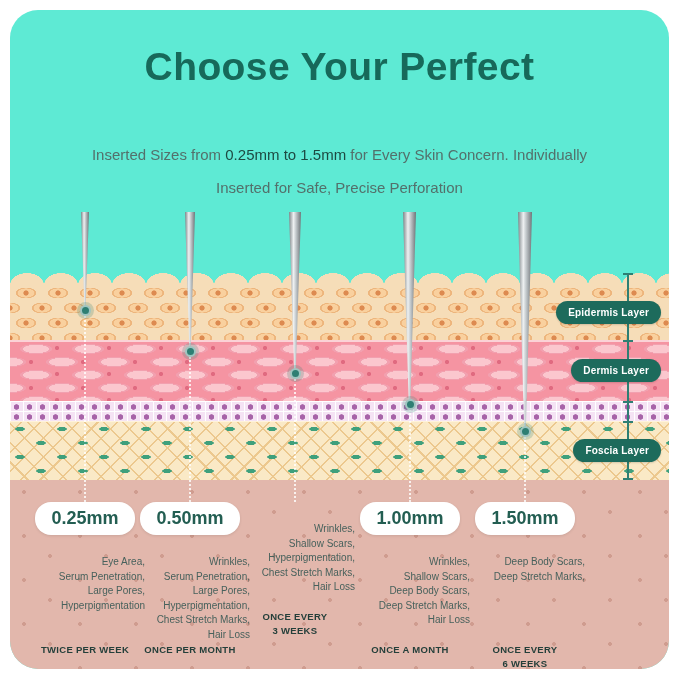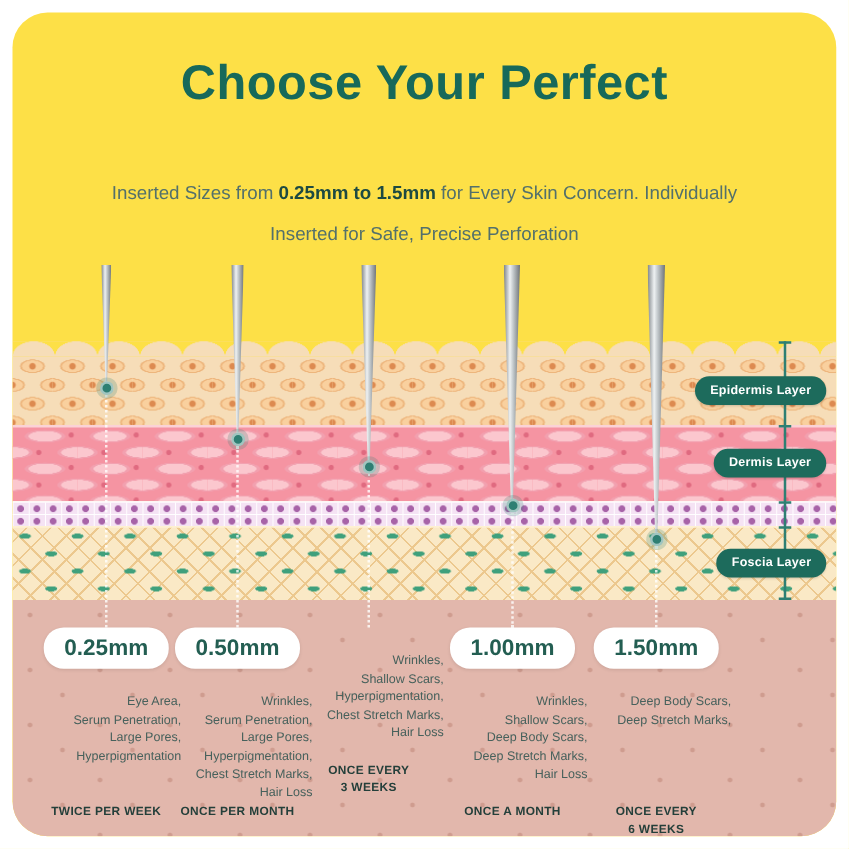--- a/index.html
+++ b/index.html
@@ -1,31 +1,31 @@
 <!DOCTYPE html>
 <html><head>
 <meta charset="utf-8">
 <style>
   * { box-sizing: border-box; margin: 0; padding: 0; }
   html, body { width: 679px; height: 679px; background: #ffffff; font-family: "Liberation Sans", sans-serif; }
   .card {
     position: absolute; left: 10px; top: 10px; width: 659px; height: 659px;
-    border-radius: 28px; background: #fde047; overflow: hidden;
+    border-radius: 28px; background: #5eead4; overflow: hidden;
   }
   .title {
     position: absolute; top: 34px; left: 0; width: 100%;
     text-align: center; font-size: 39px; line-height: 1.18; font-weight: 800;
     color: #17695a; letter-spacing: 0.4px;
   }
   .subtitle {
     position: absolute; top: 128px; left: 50%; transform: translateX(-50%);
     width: 520px; text-align: center; font-size: 15px; line-height: 2.2;
     color: #53706b; font-weight: 500;
   }
-  .subtitle b { color: #1d4a42; font-weight: 700; }
+  .subtitle b { color: #1d4a42; font-weight: 400; }
 
   
   .band { position: absolute; left: 0; right: 0; }
   .scallop {
     top: 263px; height: 12px;
     background-image: radial-gradient(17px 12px at 50% 100%, #f6ddb8 98%, transparent);
     background-size: 34px 12px;
   }
   .epidermis {
     top: 275px; height: 55px; background-color: #f6ddb8;

